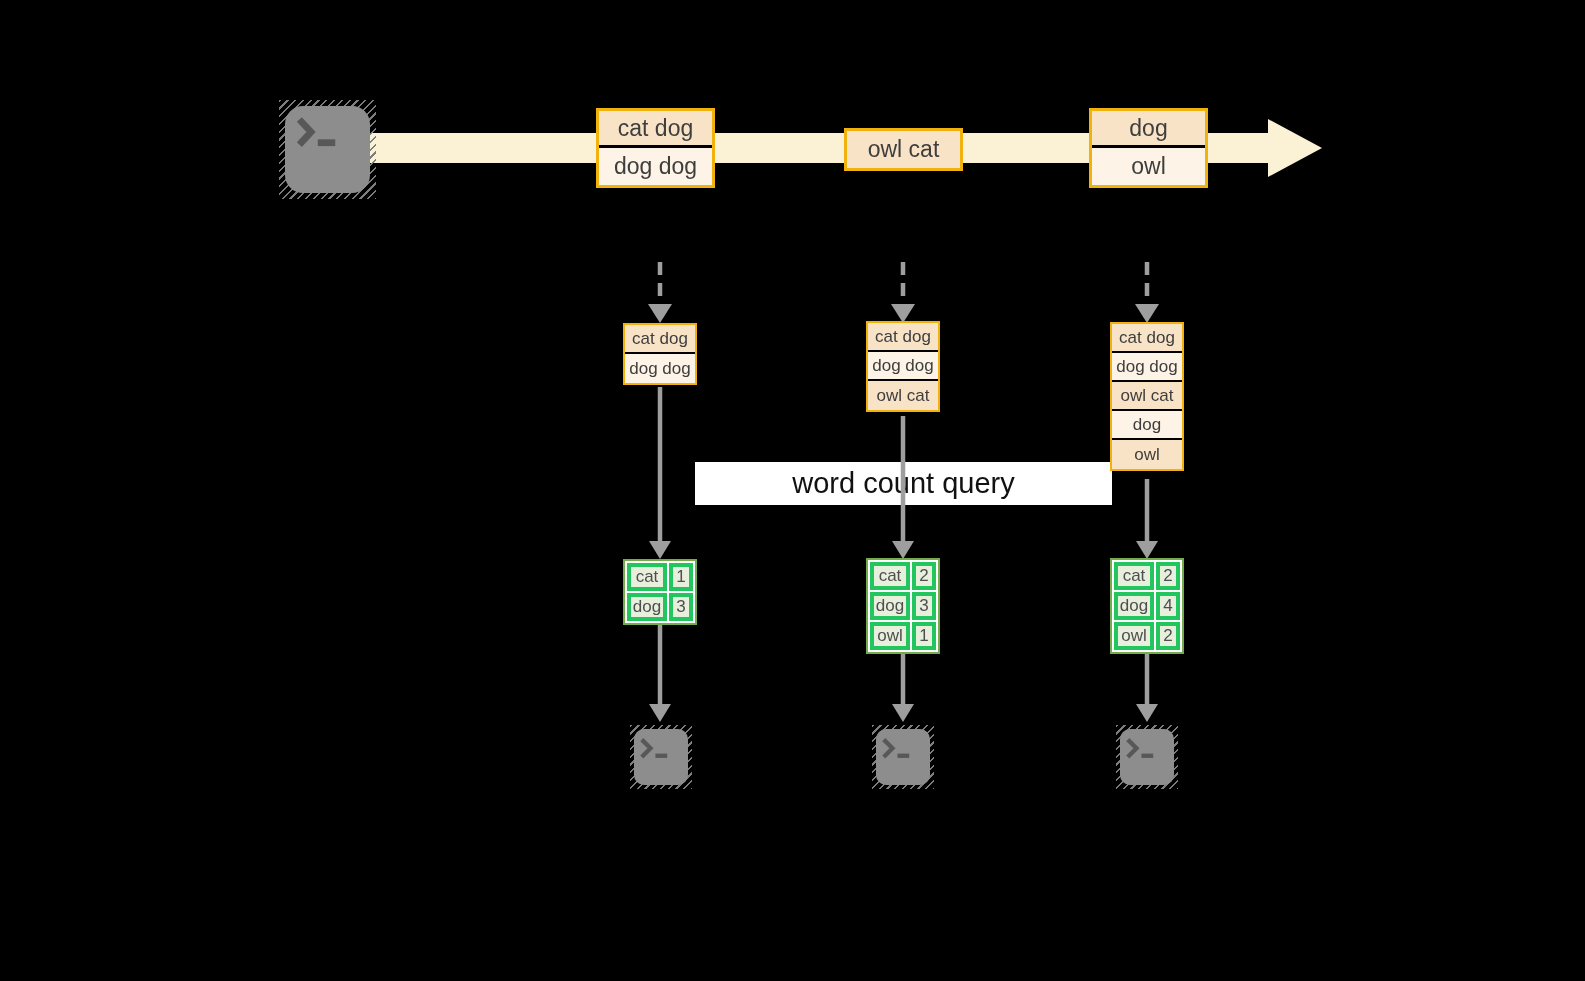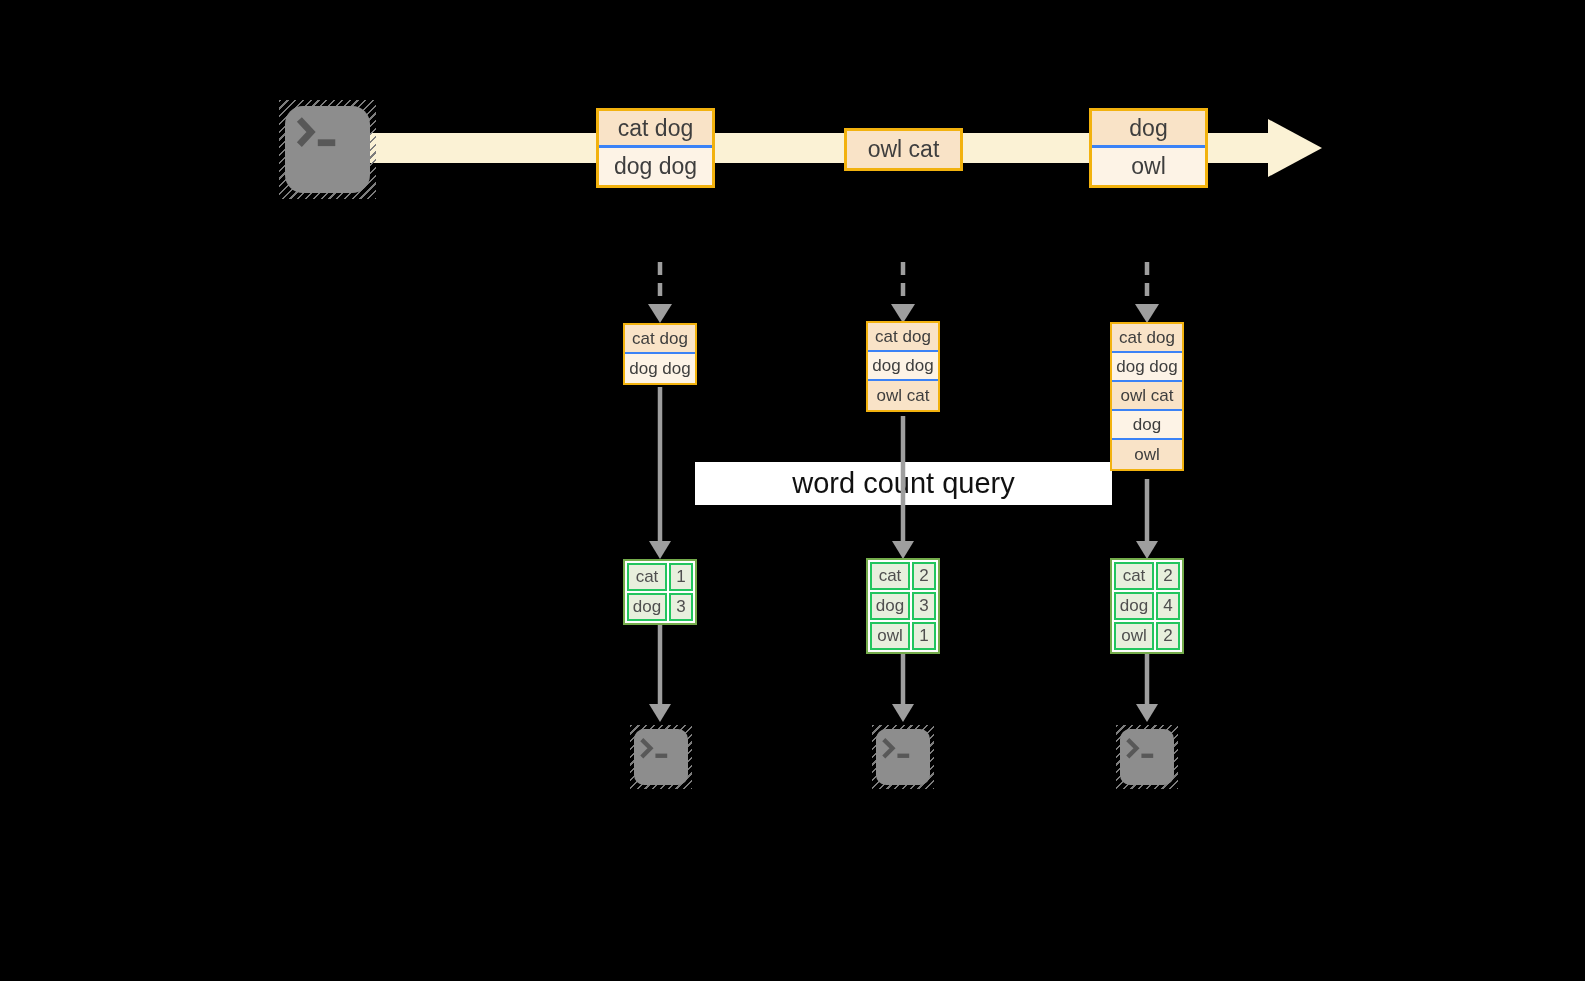--- a/index.html
+++ b/index.html
@@ -11,21 +11,21 @@
   }
   
   .stream-band {
     position: absolute; left: 370px; top: 133px; width: 898px; height: 30px;
     background: #fbf2d5;
   }
   
   .batch { position: absolute; border: 3px solid #f2b20e; background: #fdf3e6; }
   .batch .brow {
     display: flex; align-items: center; justify-content: center;
-    color: #3e3e3e; border-bottom: 3px solid #3b82f6;
+    color: #3e3e3e; border-bottom: 3px solid #000000;
   }
   .batch .brow:last-child { border-bottom: none; }
   .batch .brow:nth-child(odd) { background: #f9e3c7; }
   .batch .brow:nth-child(even) { background: #fdf3e6; }
   .batch.lg { width: 119px; font-size: 23px; }
   .batch.lg .brow { height: 37px; }
   .batch.sm { width: 74px; font-size: 17px; border-width: 2px; }
   .batch.sm .brow { height: 29px; border-bottom-width: 2px; }
   
   .query-band {
@@ -33,21 +33,21 @@
     background: #ffffff; display: flex; align-items: center; justify-content: center;
     color: #111; font-size: 29px;
   }
   
   .wc-table {
     position: absolute; width: 74px; background: #fff;
     border: 2px solid #74ac4b; padding: 2px;
     display: grid; grid-template-columns: 40px 24px; gap: 2px;
   }
   .wc-cell {
-    height: 28px; background: #e8efdd; border: 2px solid #22c55e;
+    height: 28px; background: #e8efdd; border: 4px solid #22c55e;
     display: flex; align-items: center; justify-content: center;
     font-size: 17px; color: #4f4f4f;
   }
   
   .term {
     position: absolute;
     background: repeating-linear-gradient(135deg, #7d7d7d 0 1.6px, transparent 1.6px 5.5px);
   }
   .term-core { position: absolute; background: #8d8d8d; }
   .term.lg2 .term-core { inset: 6px; border-radius: 18px; }

